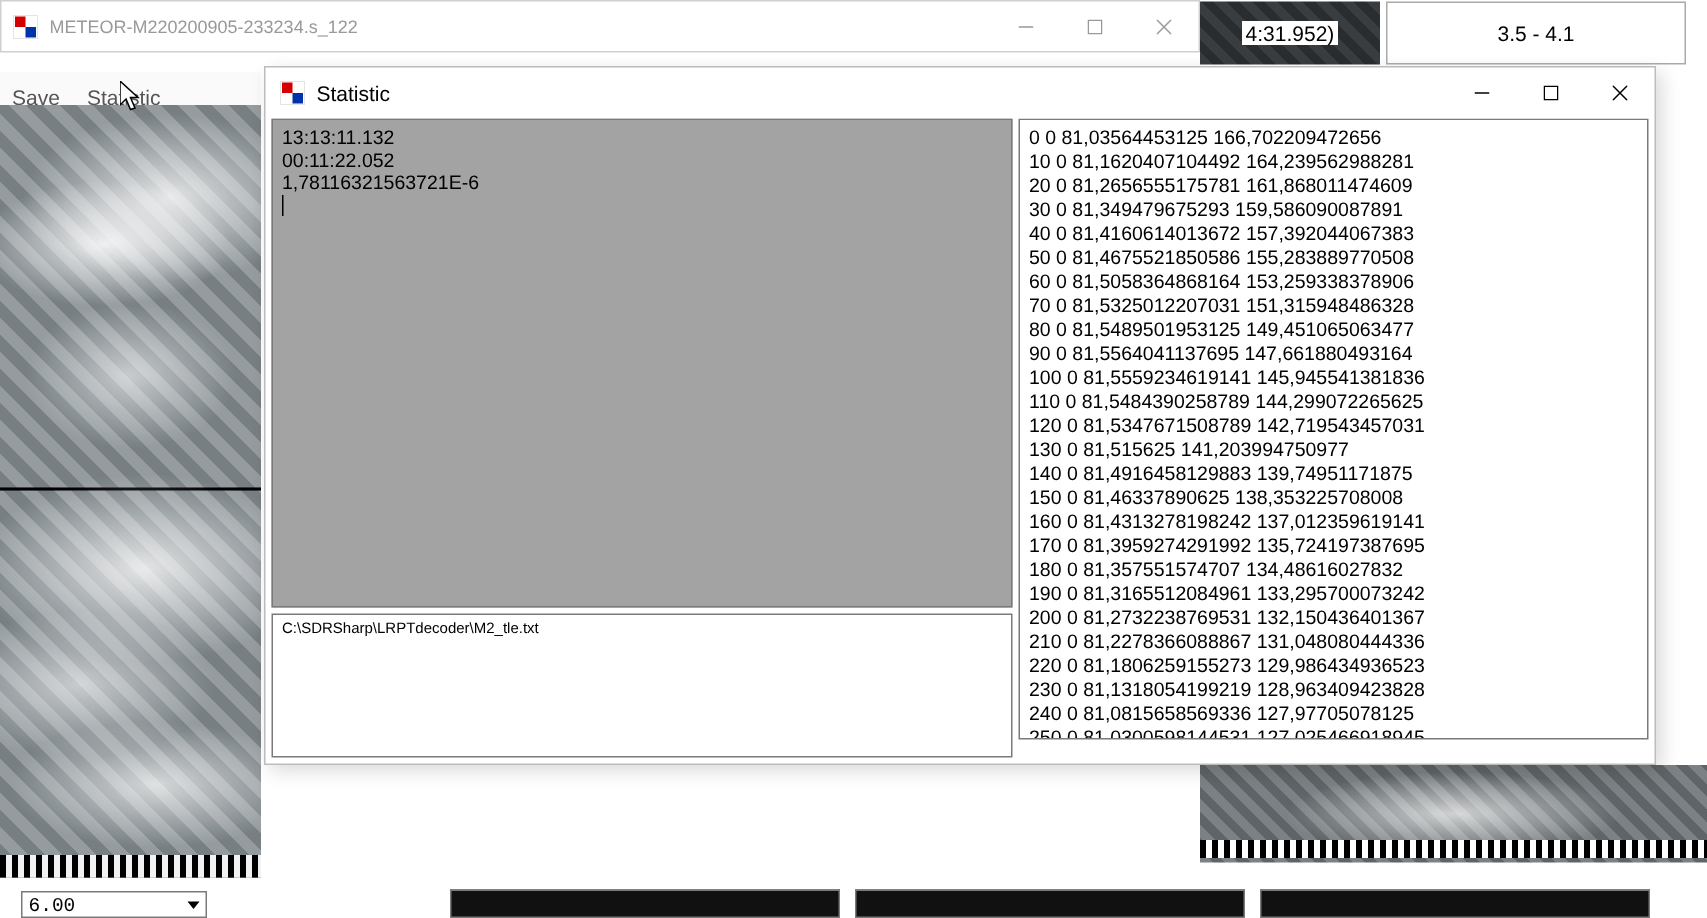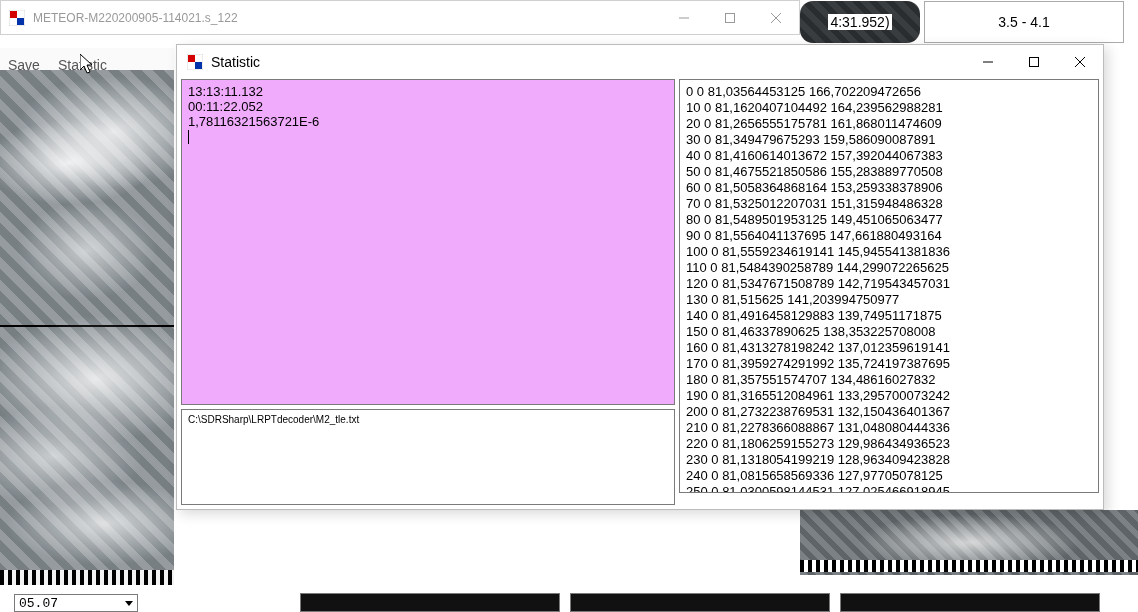--- a/index.html
+++ b/index.html
@@ -132,21 +132,21 @@
     align-items: center;
     justify-content: center;
     font-size: 14px;
     color: #000;
     white-space: nowrap;
   }
   .bg-right-strip .dark {
     background:
       repeating-linear-gradient(45deg, #3a3d3f 0 6px, #2a2d2f 6px 12px);
   }
-  .bg-right-strip .c1 { width: 120px; border-radius: 13px; }
+  .bg-right-strip .c1 { width: 120px; }
   .bg-right-strip .c2 { width: 200px; border:1px solid #aaa; margin-left:4px; }
 
   .bg-right-sat {
     position: absolute;
     left: 800px; top: 510px;
     width: 338px; height: 65px;
     background:
       radial-gradient(ellipse 160px 40px at 50% 50%, rgba(255,255,255,0.7), rgba(255,255,255,0) 70%),
       repeating-linear-gradient(45deg, #7b8184 0 6px, #5e6467 6px 12px);
   }
@@ -233,21 +233,21 @@
     border-right: none;
   }
   .stat-left-top {
     flex: 1;
     border: 1px solid #7a7a7a;
     margin: 0 4px 2px 4px;
     padding: 4px 6px;
     font-family: "Tahoma", sans-serif;
     font-size: 13px;
     color: #000;
-    background: #f0abfc;
+    background: #a3a3a3;
     white-space: pre;
     overflow: hidden;
   }
   .caret {
     display: inline-block;
     width: 1px; height: 14px;
     background: #000;
     vertical-align: text-bottom;
   }
   .stat-left-bottom {
@@ -282,21 +282,21 @@
 <body>
 
 <div class="main-window">
   <span class="icon">
     <svg class="app-icon-svg" viewBox="0 0 16 16" width="16" height="16">
       <rect class="w" x="0" y="0" width="16" height="16"></rect>
       <rect class="r" x="1" y="1" width="7" height="7"></rect>
       <rect class="b" x="8" y="8" width="7" height="7"></rect>
     </svg>
   </span>
-  <span class="main-title">METEOR-M220200905-114021.s_122</span>
+  <span class="main-title">METEOR-M220200905-233234.s_122</span>
   <div class="win-controls">
     <div class="win-btn">
       <svg width="10" height="10">
           <line x1="0" y1="5" x2="10" y2="5" stroke-width="1"></line>
         </svg>
     </div>
     <div class="win-btn">
       <svg width="10" height="10">
           <rect x="0.5" y="0.5" width="9" height="9" fill="none" stroke-width="1"></rect>
         </svg>
@@ -328,21 +328,21 @@
     <span style="background:#fff;padding:0 2px;">4:31.952)</span>
   </div>
   <div class="cell c2">
     <span>3.5 - 4.1</span>
   </div>
 </div>
 
 <div class="bg-right-sat"></div>
 
 <div class="bottom-combo">
-  <span>05.07</span>
+  <span>6.00</span>
   <span class="tri"></span>
 </div>
 
 <div class="bottom-panels">
   <div class="panel"></div>
   <div class="panel"></div>
   <div class="panel"></div>
 </div>
 
 <div class="stat-window">

